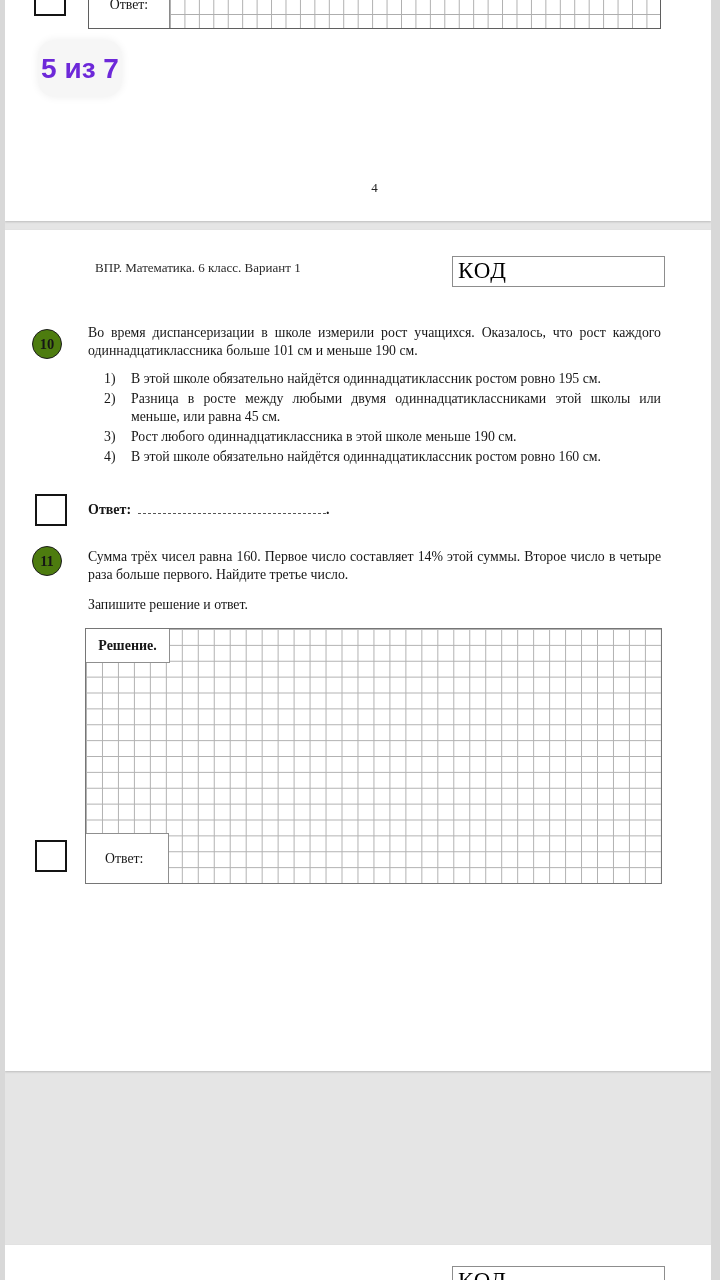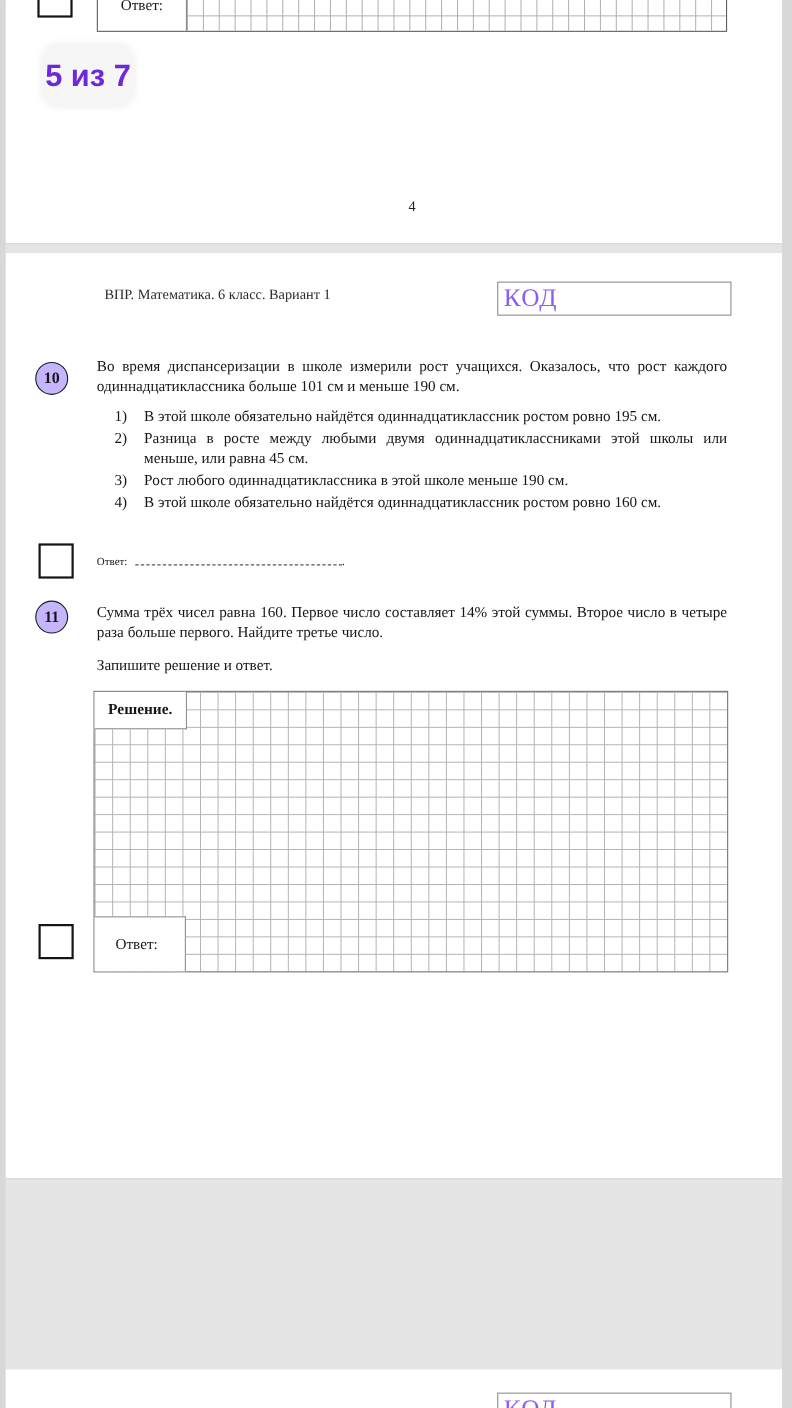--- a/index.html
+++ b/index.html
@@ -23,31 +23,31 @@
   #page-main{top:230px;height:841px;}
   #page-next{top:1245px;height:35px;}
 
   
   .checkbox{
     position:absolute;width:28px;height:28px;border:2px solid #141414;background:#fff;
   }
   .circle-num{
     position:absolute;width:28px;height:28px;border:1.6px solid #1d1d1d;border-radius:50%;
     display:flex;align-items:center;justify-content:center;
-    font-weight:bold;font-size:14.5px;background:#c4b5fd;
+    font-weight:bold;font-size:14.5px;background:#4d7c0f;
   }
   .footer-num{
     position:absolute;left:83px;width:573px;text-align:center;
     font-size:13px;color:#222;
   }
   .kod-box{
     position:absolute;width:211px;height:29px;border:1.5px solid #8d8d8d;background:#fff;
   }
   .kod-box span{
-    display:block;font-size:23px;line-height:27px;padding-left:5px;color:#8b5cf6;
+    display:block;font-size:23px;line-height:27px;padding-left:5px;color:#000000;
     letter-spacing:1px;
   }
 
   
   #top-table{
     position:absolute;left:83px;top:-19px;width:573px;height:48px;
     border:1px solid #5f5f5f;display:flex;background:#fff;box-sizing:border-box;
   }
   #top-table .label-cell{
     width:81px;border-right:1px solid #8a8a8a;display:flex;align-items:center;justify-content:center;
@@ -71,21 +71,21 @@
 
   
   #doc-header{position:absolute;left:90px;top:30px;font-size:13px;color:#2a2a2a;}
   .task-block{position:absolute;left:83px;width:573px;}
   .task-block p{margin:0;font-size:13.8px;line-height:17.6px;text-align:justify;}
   .task-block p.no-just{text-align:left;}
   .opt-list{margin-top:11px;}
   .opt-row{display:flex;margin-bottom:2.5px;}
   .opt-num{width:27px;margin-left:16px;flex:0 0 auto;font-size:13.8px;line-height:17.6px;}
   .opt-text{flex:1;font-size:13.8px;line-height:17.6px;text-align:justify;}
-  .answer-row{position:absolute;left:83px;font-size:10px;}
+  .answer-row{position:absolute;left:83px;font-size:14px;font-weight:bold;}
   .answer-dash{
     display:inline-block;width:188px;height:13px;margin-left:7px;
     border-bottom:1.5px dashed #555;
   }
 
   
   #solution-grid{
     position:absolute;left:80px;top:398px;width:575px;height:254px;
     border:1px solid #767676;background:#fff;box-sizing:content-box;
     background-image:

